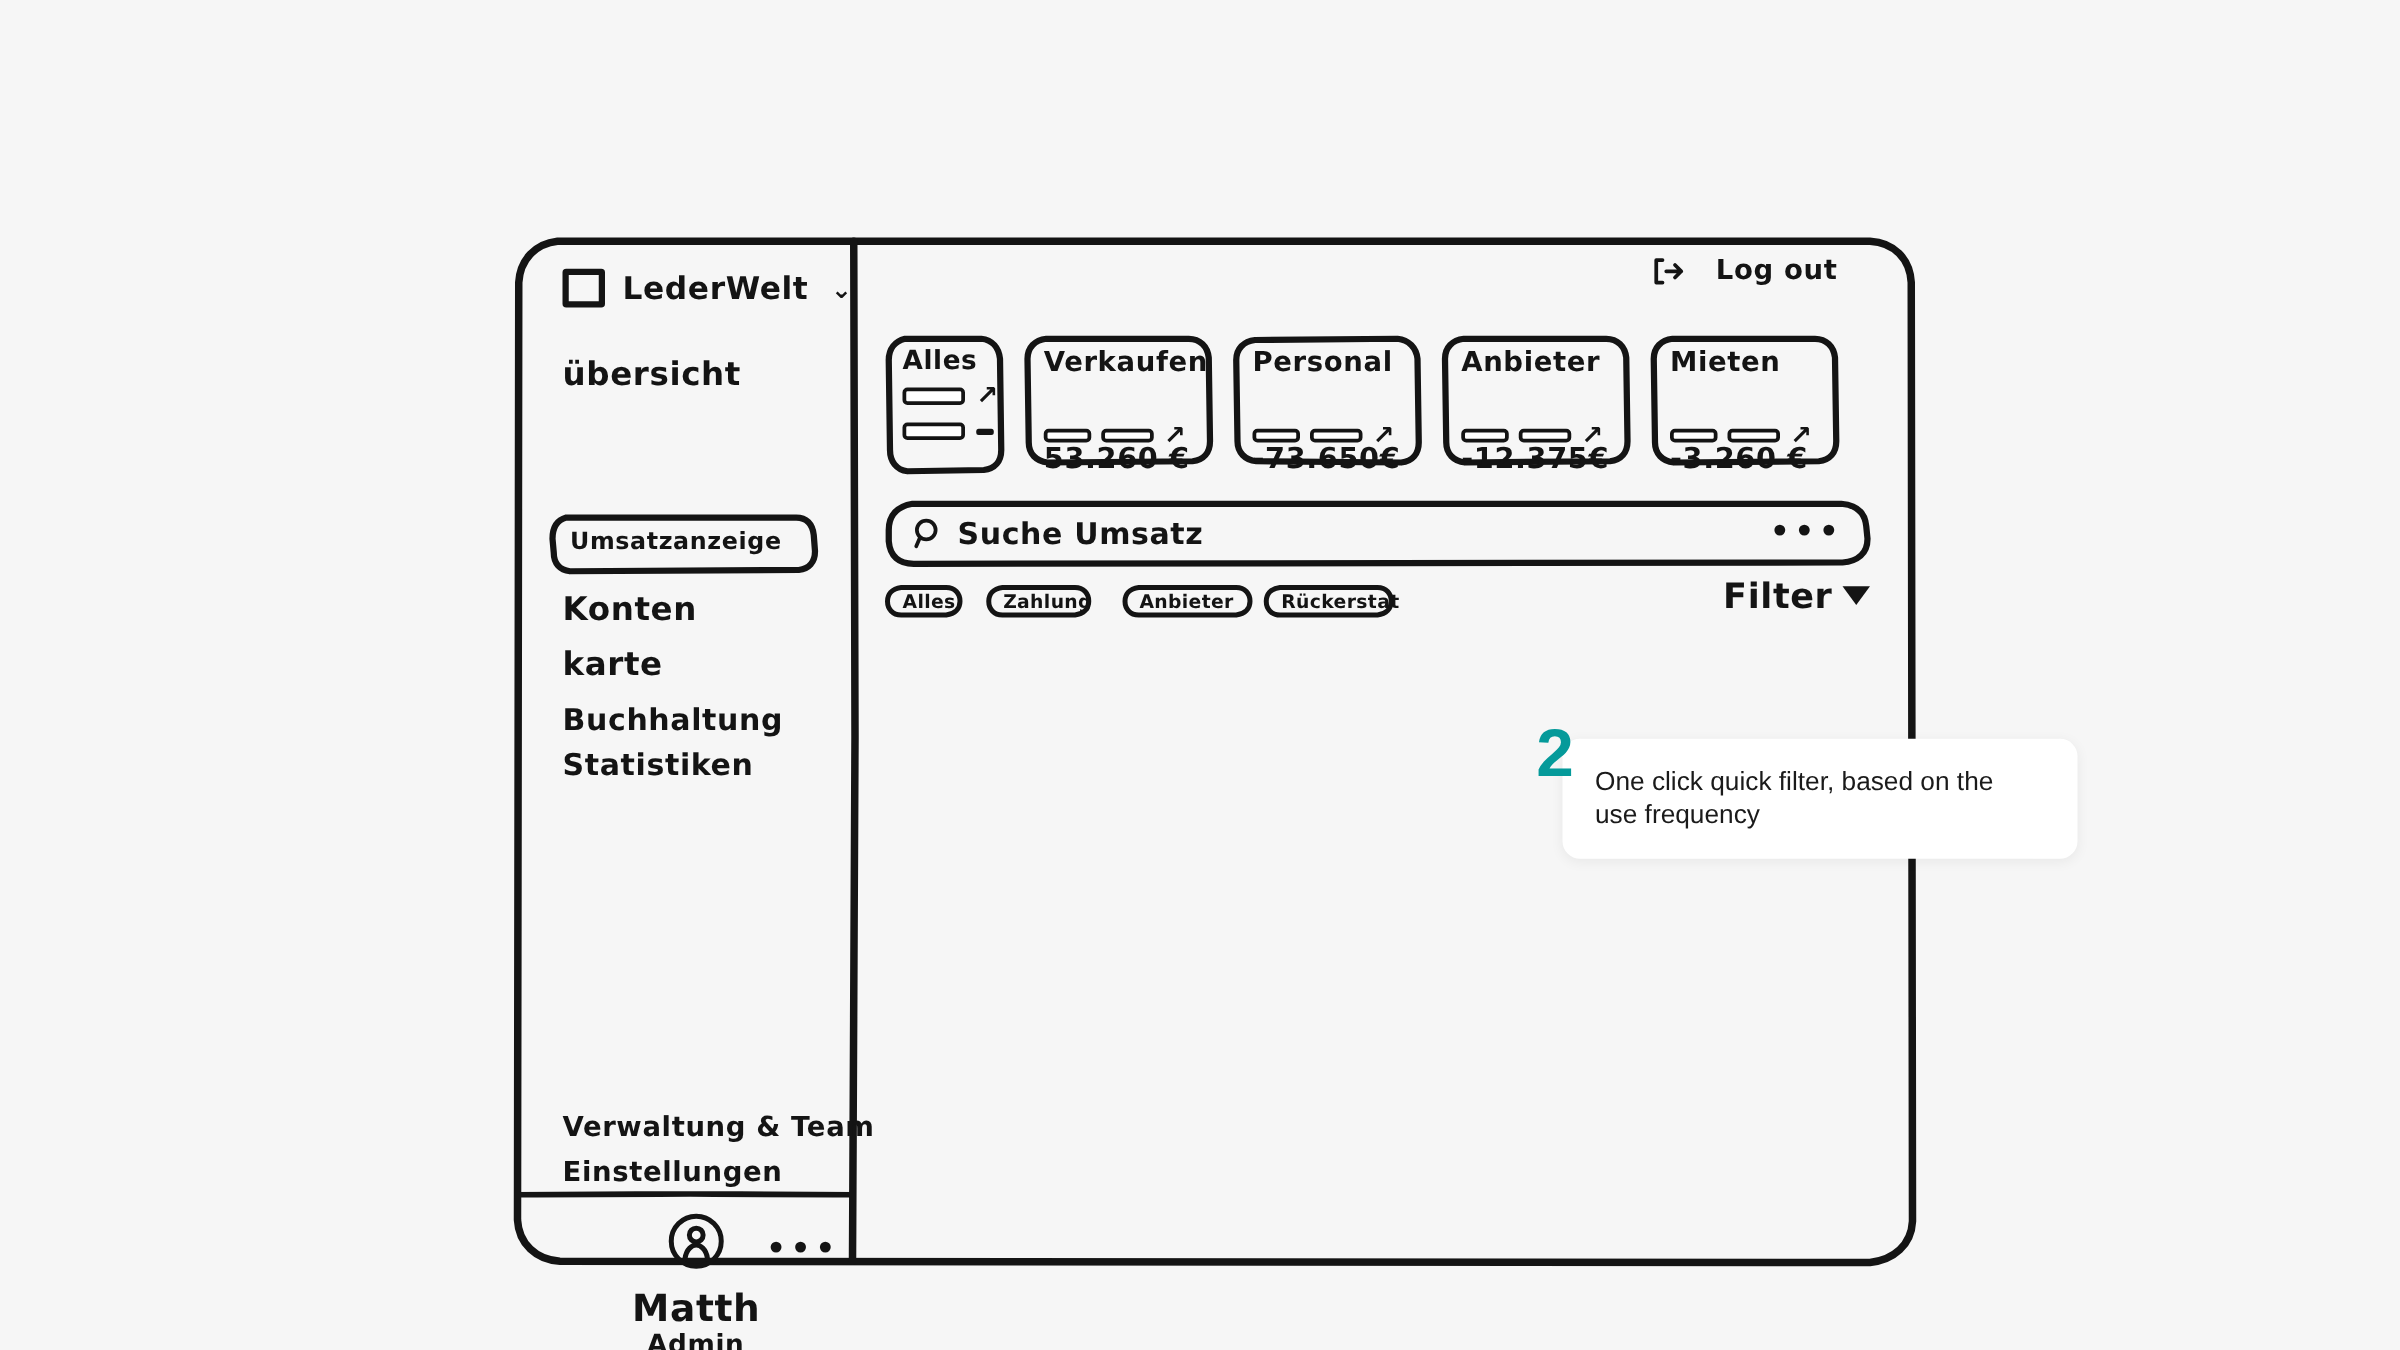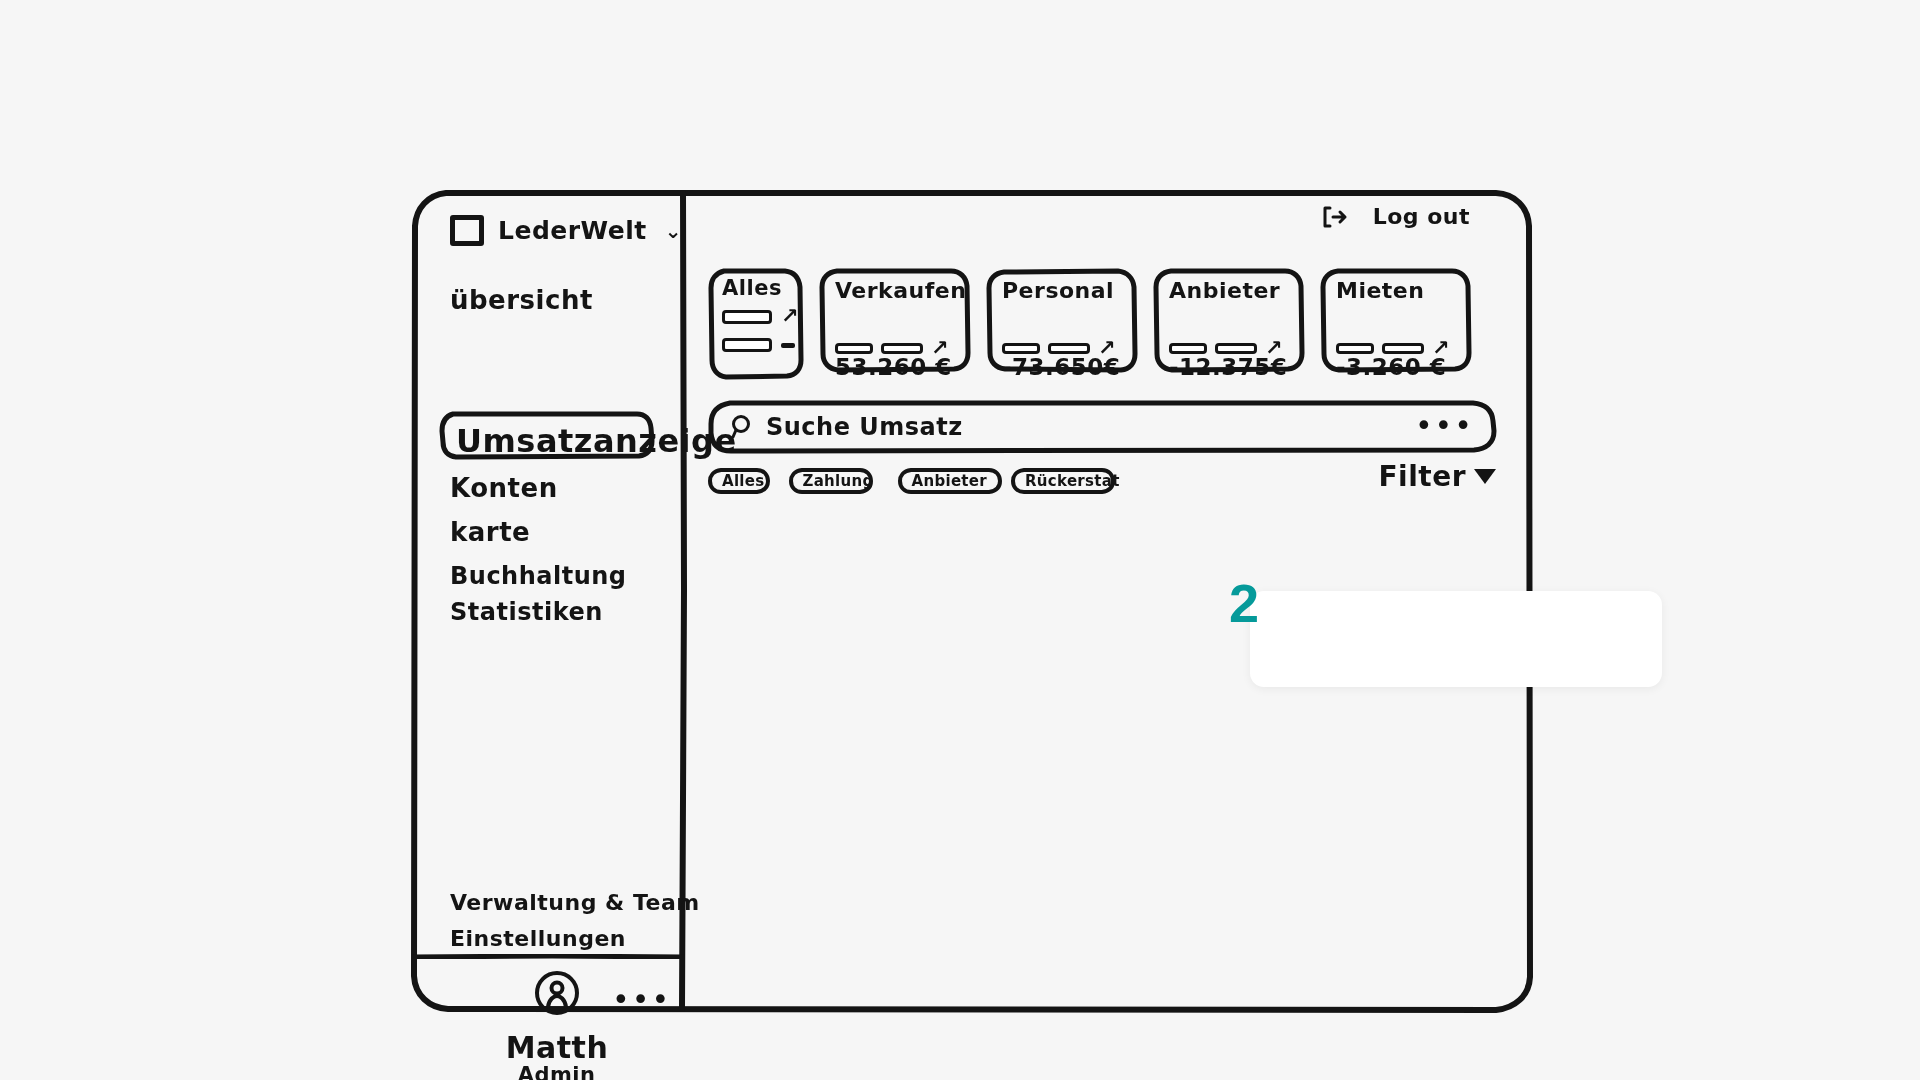--- a/index.html
+++ b/index.html
@@ -90,21 +90,21 @@
     left: 28px;
     top: 126px;
     width: 215px;
     height: 48px;
   }
   .nav-active-wrap svg { position: absolute; inset: 0; overflow: visible; }
   .nav-active-label {
     position: absolute;
     left: 16px;
     top: 11px;
-    font-size: 32px;
+    font-size: 19px;
     white-space: nowrap;
   }
 
   .bottom-nav { position: absolute; left: 0; top: 700px; width: 100%; }
   .bottom-nav .nav-item { font-size: 22px; }
 
   .sidebar-sep {
     position: absolute;
     left: 0;
     top: 755px;
@@ -584,15 +584,16 @@
     </div>
 
     <div class="filter-ctl sketchy-text">
       <span>Filter</span>
       <span class="filter-tri"></span>
     </div>
   </div>
 
   <div class="callout">
     <span class="callout-num" style="color: rgb(5, 154, 154);">2</span>
+    <div class="callout-text">One click quick filter, based on the use frequency</div>
   </div>
 
 </div>
 
 </body></html>

